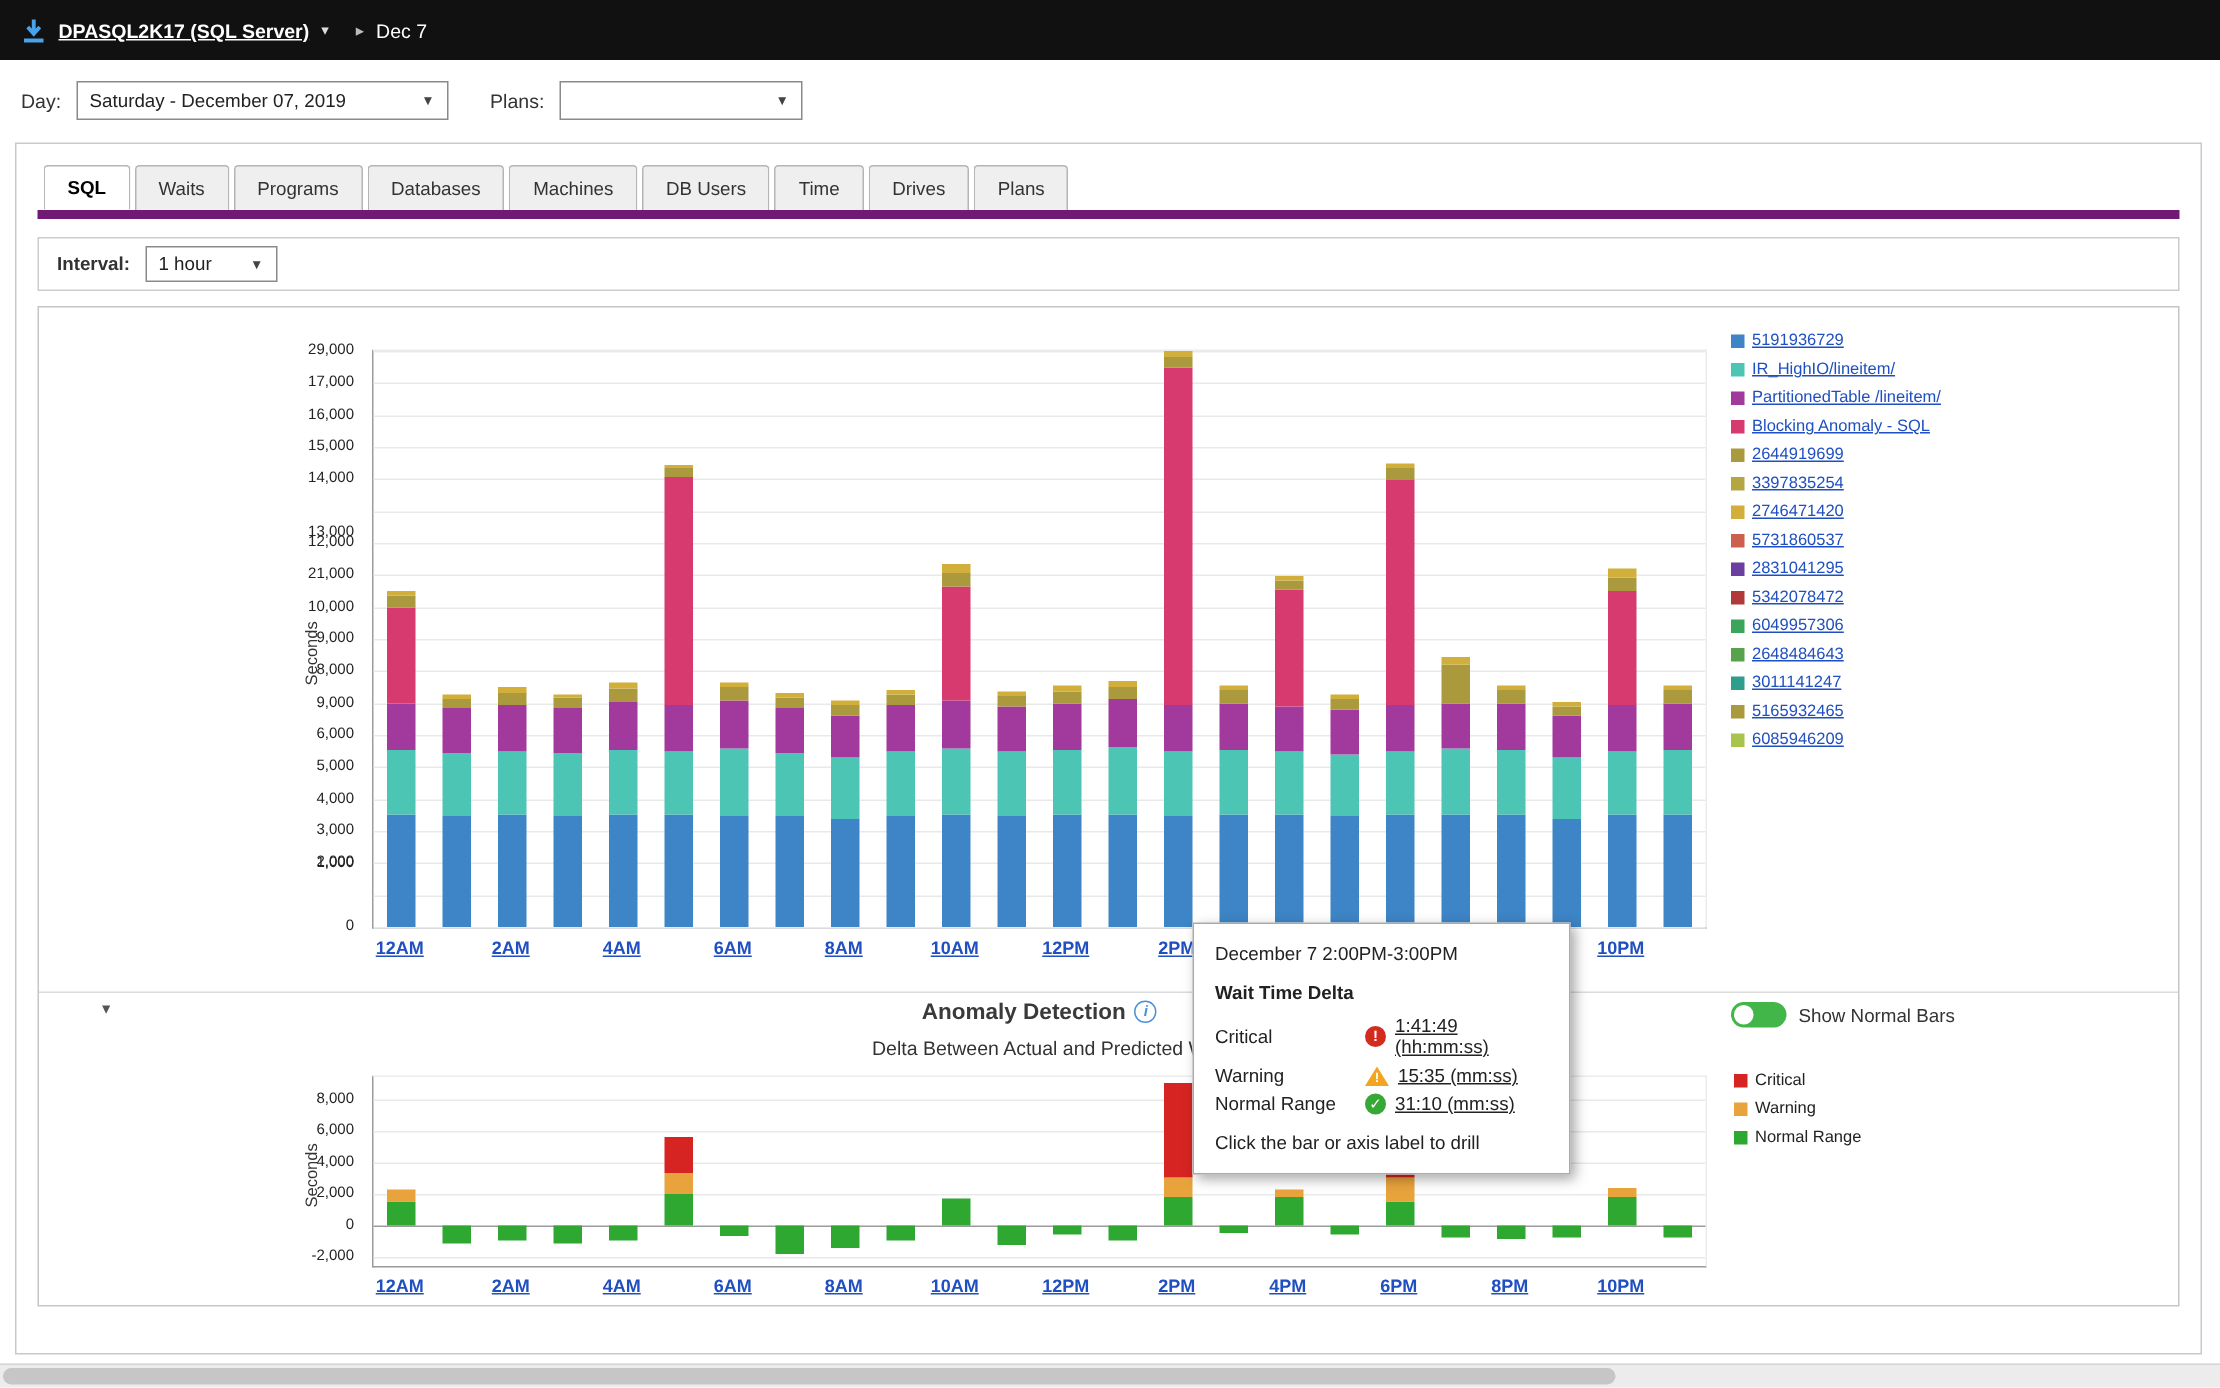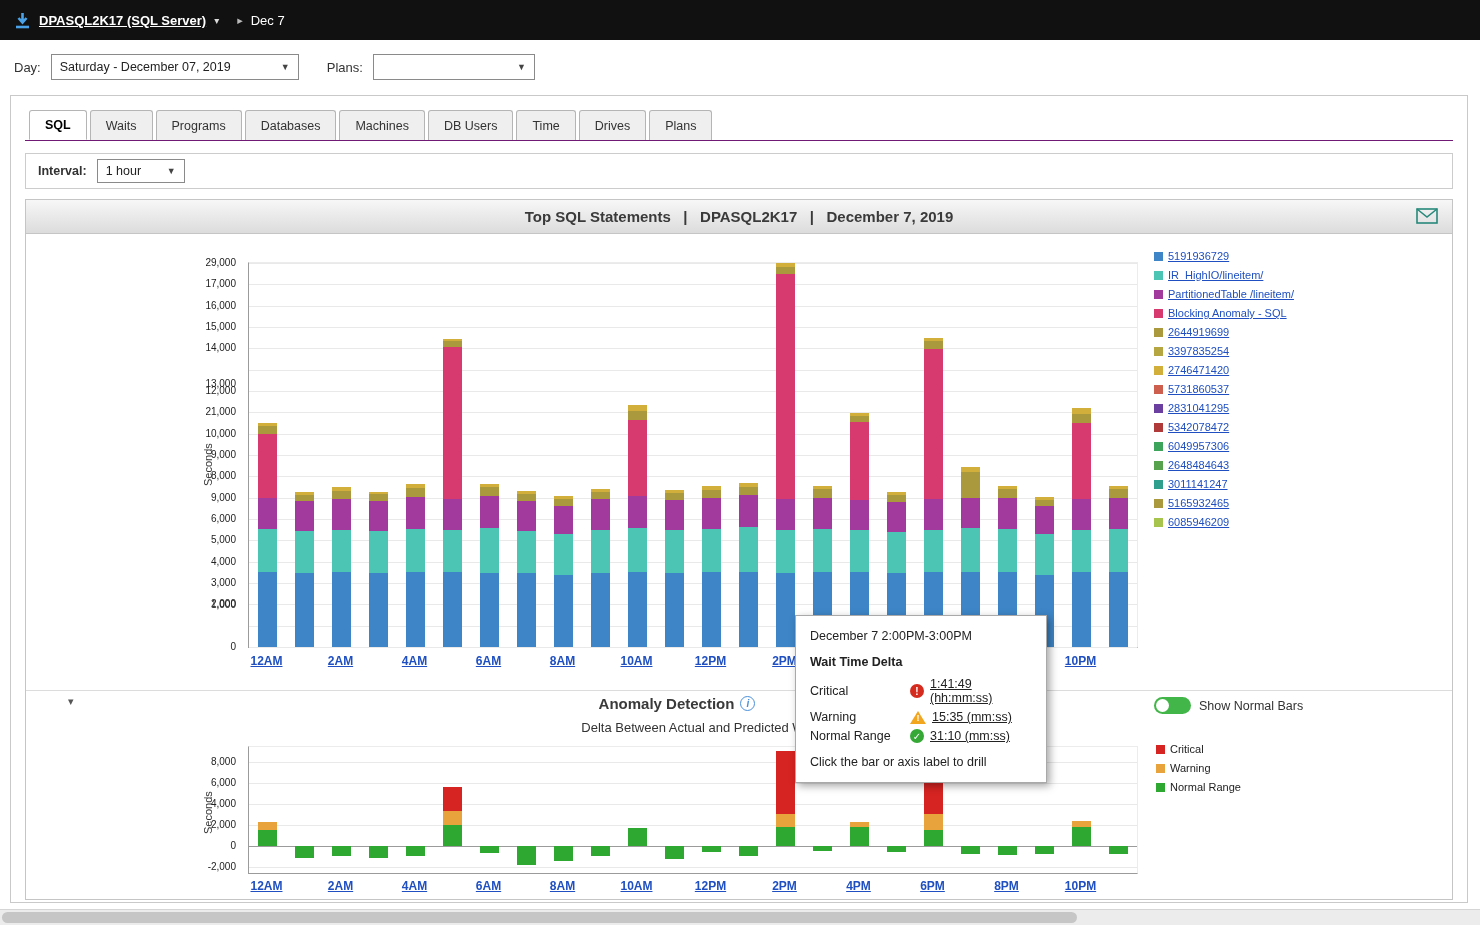--- a/index.html
+++ b/index.html
@@ -27,21 +27,21 @@
   .sel-day { width:248px; }
   .sel-time { width:162px; margin-right:6px; }
   .nav-tabs { position:absolute; right:8px; top:2px; display:flex; gap:3px; }
   .nav-tab { height:38px; padding:0 18px; display:flex; align-items:center; justify-content:center;
              background:#e4e4e4; color:#222; font-size:12px; font-weight:bold; letter-spacing:.3px;
              border-top:3px solid #cf1f25; cursor:pointer; }
   .nav-tab.active { background:#111; color:#fff; }
   
   .main-panel { position:absolute; left:10px; right:12px; top:95px; bottom:22px;
                 border:1px solid #c9c9c9; background:#fff; }
-  .sql-tabs { display:flex; gap:3px; margin:14px 14px 0; border-bottom:1px solid #701a75; padding-left:4px; }
+  .sql-tabs { display:flex; gap:3px; margin:14px 14px 0; border-bottom:6px solid #701a75; padding-left:4px; }
   .sql-tab { height:30px; padding:0 15px; display:flex; align-items:center; font-size:12.5px;
              color:#333; background:#efefef; border:1px solid #b5b5b5; border-bottom:none;
              border-radius:3px 3px 0 0; cursor:pointer; position:relative; }
   .sql-tab.active { background:#fff; font-weight:bold; color:#000; margin-bottom:-1px;
                     border-bottom:1px solid #fff; }
   .interval-row { margin:12px 14px 10px; height:36px; border:1px solid #ccc; display:flex;
                   align-items:center; gap:10px; padding:0 12px; }
   .interval-label { font-size:12.5px; font-weight:bold; color:#333; }
   .sel-interval { width:88px; height:24px; }
   
@@ -72,21 +72,21 @@
   .ylab { position:absolute; font-size:11px; color:#333; transform:rotate(-90deg);
           transform-origin:left top; }
   .ylab-top { left:176px; top:252px; }
   .ylab-anom { left:176px; top:143px; }
   .legend-row { display:flex; align-items:center; margin-bottom:6px; line-height:13px; }
   .swatch { width:9px; height:9px; margin-right:5px; flex:none; }
   .legend-link { font-size:11px; color:#1f4fc0; text-decoration:underline; cursor:pointer; white-space:nowrap; }
   .legend-text { font-size:11px; color:#222; white-space:nowrap; }
   
   .anomaly-caret { position:absolute; left:42px; top:4px; font-size:11px; color:#555; cursor:pointer; }
-  .anomaly-title-row { position:absolute; left:206px; top:4px; width:890px; display:flex;
+  .anomaly-title-row { position:absolute; left:222px; top:4px; width:890px; display:flex;
                        align-items:center; justify-content:center; gap:6px; }
   .anomaly-title { font-size:15px; font-weight:bold; color:#3a3a3a; }
   .info-icon { width:15px; height:15px; border-radius:50%; border:1px solid #4a90d9; color:#4a90d9;
                font-size:10px; font-weight:bold; font-style:italic; display:inline-flex;
                align-items:center; justify-content:center; cursor:pointer; }
   .toggle-area { position:absolute; left:1128px; top:6px; display:flex; align-items:center; gap:8px; }
   .toggle { width:37px; height:17px; border-radius:9px; background:#43b649; position:relative; cursor:pointer; }
   .toggle-knob { position:absolute; left:2px; top:2px; width:13px; height:13px; border-radius:50%; background:#fff; }
   .toggle-label { font-size:12.5px; color:#333; }
   .anomaly-subtitle { position:absolute; left:222px; top:29px; width:890px; text-align:center;
@@ -163,29 +163,20 @@
 
   <div class="interval-row">
     <span class="interval-label">Interval:</span>
     <div class="fakeselect sel-interval">
       <span>1 hour</span>
       <span class="fs-caret">▼</span>
     </div>
   </div>
 
   <div class="widget">
-    <div class="chart-header">
-      <span class="chart-title">Top SQL Statements   |   DPASQL2K17   |   December 7, 2019</span>
-      <span class="mail-icon">
-        <svg width="22" height="16" viewBox="0 0 22 16">
-          <rect x="1" y="1" width="20" height="14" fill="none" stroke="#27897b" stroke-width="1.6"></rect>
-          <path d="M1 1 L11 9 L21 1" fill="none" stroke="#27897b" stroke-width="1.6"></path>
-        </svg>
-      </span>
-    </div>
 
     <div class="top-chart-wrap">
       <div class="ylab ylab-top">Seconds</div>
       <div id="yaxis-top" style="position:absolute;">
           <div class="ytick" style="top: 379px;">0</div>
           <div class="ytick" style="top: 337px;">1,000</div>
           <div class="ytick" style="top: 336.333px;">2,000</div>
           <div class="ytick" style="top: 315px;">3,000</div>
           <div class="ytick" style="top: 293.667px;">4,000</div>
           <div class="ytick" style="top: 272.333px;">5,000</div>

